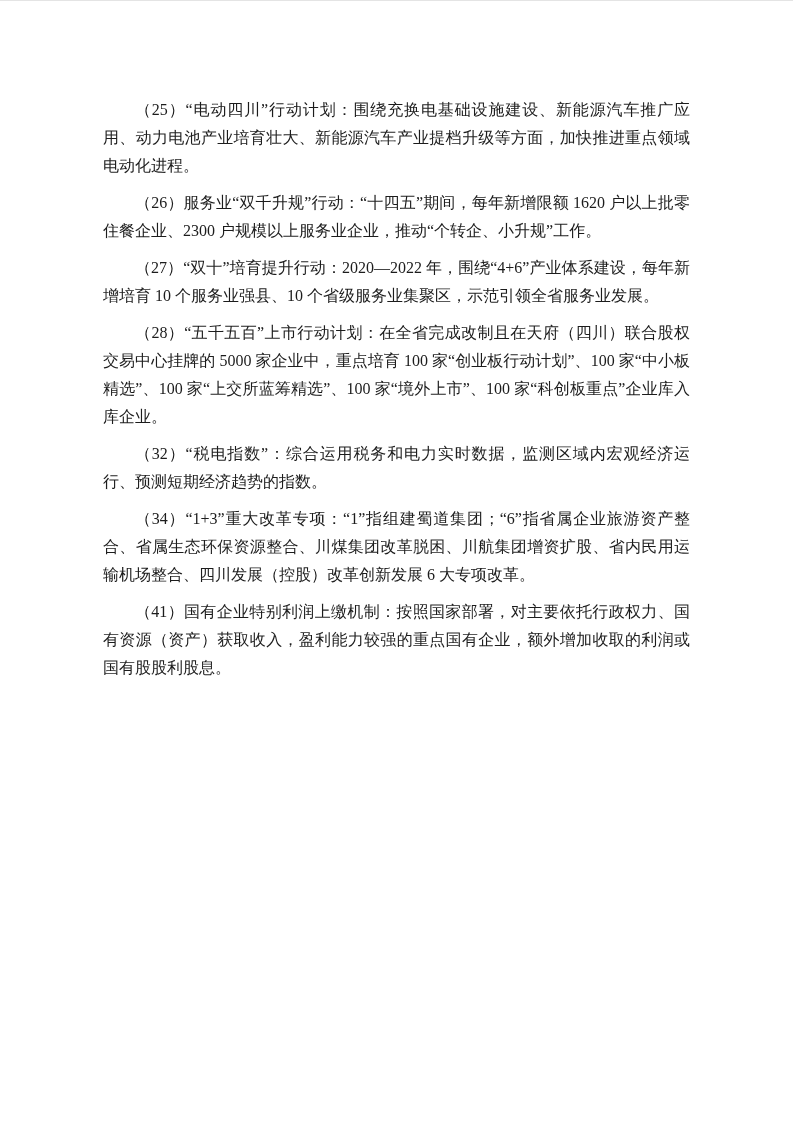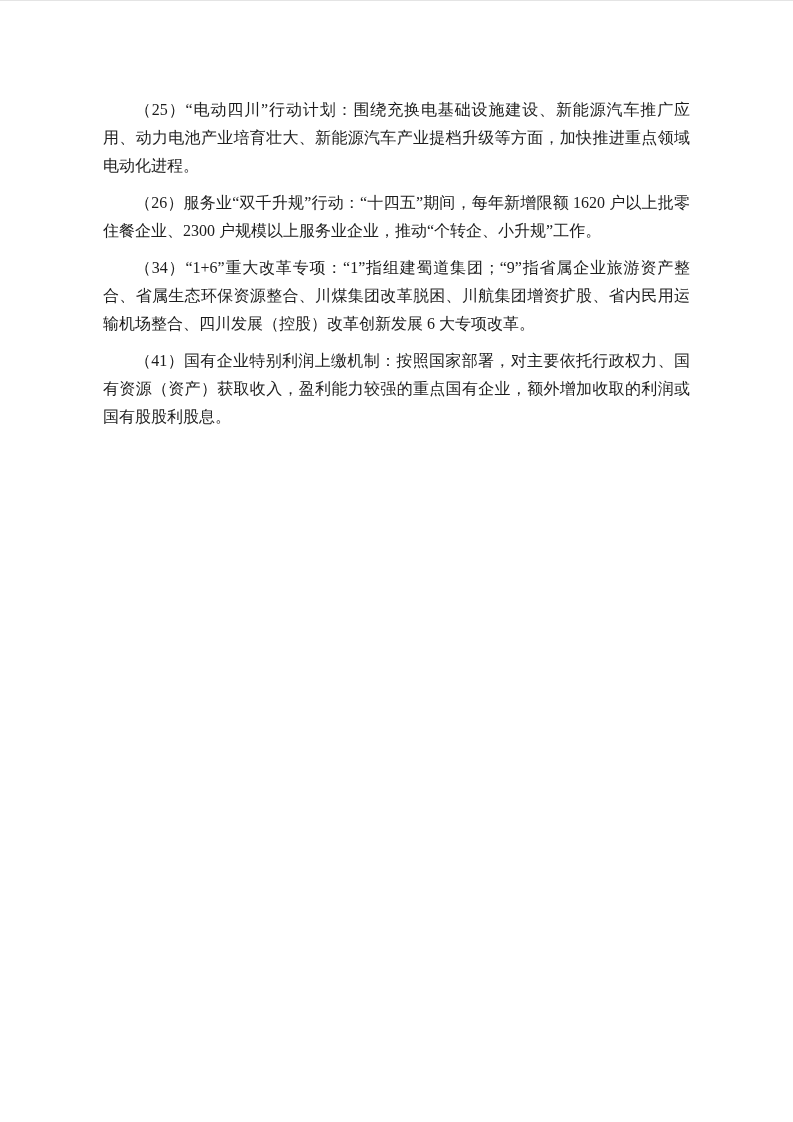--- a/index.html
+++ b/index.html
@@ -30,15 +30,18 @@
     text-indent: 2em;
     word-break: break-all;
   }
 </style>
 </head>
 <body>
 
 <div class="page">
   <p class="para">（25）“电动四川”行动计划：围绕充换电基础设施建设、新能源汽车推广应用、动力电池产业培育壮大、新能源汽车产业提档升级等方面，加快推进重点领域电动化进程。</p>
   <p class="para">（26）服务业“双千升规”行动：“十四五”期间，每年新增限额 1620 户以上批零住餐企业、2300 户规模以上服务业企业，推动“个转企、小升规”工作。</p>
-  <p class="para">（34）“1+6”重大改革专项：“1”指组建蜀道集团；“9”指省属企业旅游资产整合、省属生态环保资源整合、川煤集团改革脱困、川航集团增资扩股、省内民用运输机场整合、四川发展（控股）改革创新发展 6 大专项改革。</p>
+  <p class="para">（27）“双十”培育提升行动：2020—2022 年，围绕“4+6”产业体系建设，每年新增培育 10 个服务业强县、10 个省级服务业集聚区，示范引领全省服务业发展。</p>
+  <p class="para">（28）“五千五百”上市行动计划：在全省完成改制且在天府（四川）联合股权交易中心挂牌的 5000 家企业中，重点培育 100 家“创业板行动计划”、100 家“中小板精选”、100 家“上交所蓝筹精选”、100 家“境外上市”、100 家“科创板重点”企业库入库企业。</p>
+  <p class="para">（32）“税电指数”：综合运用税务和电力实时数据，监测区域内宏观经济运行、预测短期经济趋势的指数。</p>
+  <p class="para">（34）“1+3”重大改革专项：“1”指组建蜀道集团；“6”指省属企业旅游资产整合、省属生态环保资源整合、川煤集团改革脱困、川航集团增资扩股、省内民用运输机场整合、四川发展（控股）改革创新发展 6 大专项改革。</p>
   <p class="para">（41）国有企业特别利润上缴机制：按照国家部署，对主要依托行政权力、国有资源（资产）获取收入，盈利能力较强的重点国有企业，额外增加收取的利润或国有股股利股息。</p>
 </div>
 
 </body></html>

